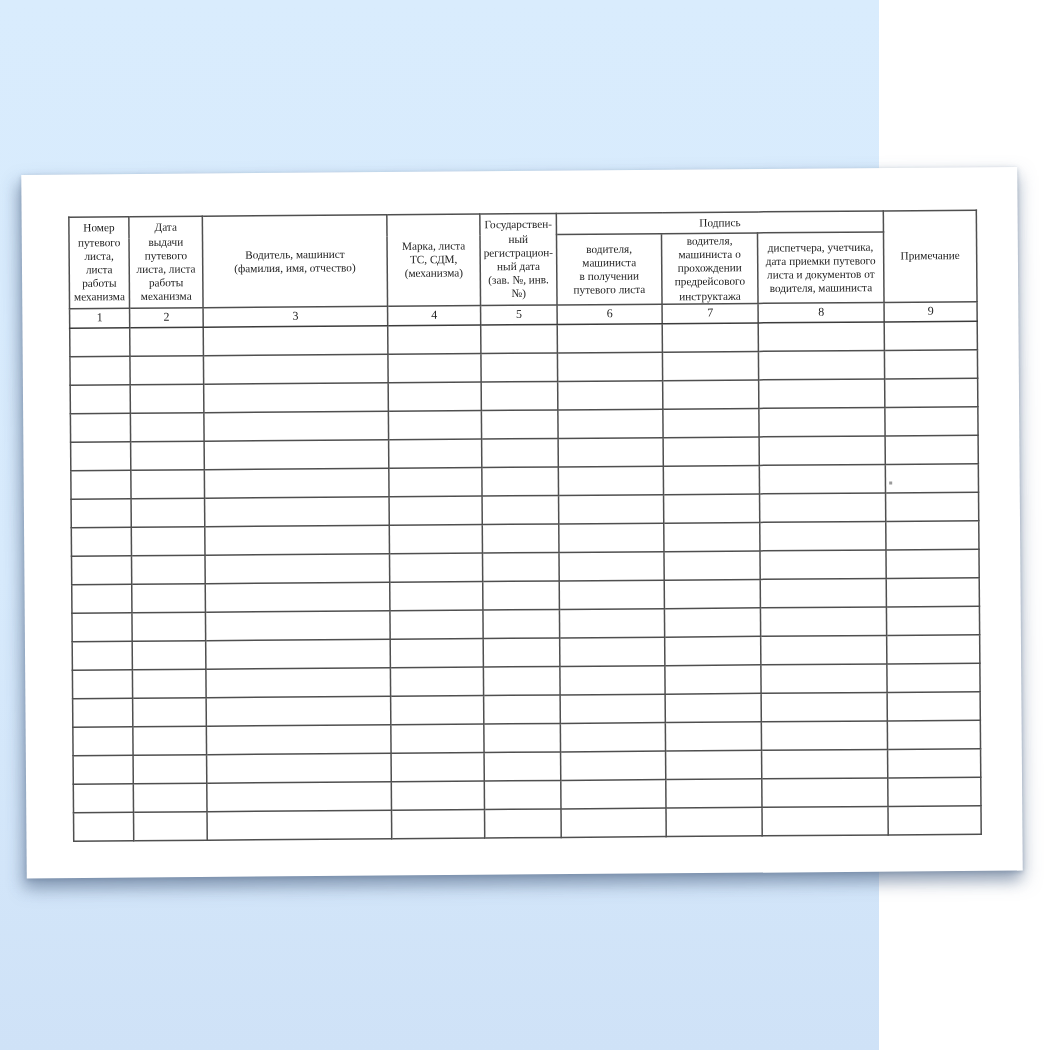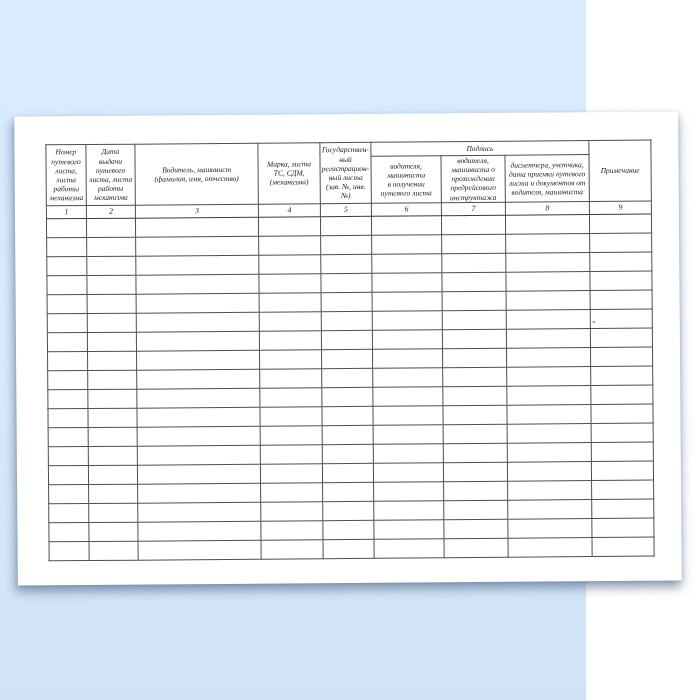--- a/index.html
+++ b/index.html
@@ -8,21 +8,20 @@
     width: 700px;
     height: 700px;
     overflow: hidden;
     font-family: "Liberation Serif", serif;
   }
   .stage {
     position: relative;
     width: 586px;
     height: 700px;
     background: linear-gradient(180deg, #d9ecfd 0%, #d7eafc 55%, #cfe2f7 100%);
-    font-style: italic;
   }
   .sheet {
     position: absolute;
     left: 16px;
     top: 114px;
     width: 664px;
     height: 469px;
     background: #ffffff;
     transform: rotate(-0.45deg);
     box-shadow: 0 6px 12px rgba(96, 118, 148, 0.5),
@@ -108,21 +107,21 @@
 работы
 механизма</th>
           <th rowspan="2" class="align-upper">Водитель, машинист
 (фамилия, имя, отчество)</th>
           <th rowspan="2" class="align-upper">Марка, листа
 ТС, СДМ,
 (механизма)</th>
           <th rowspan="2">Государствен-
 ный
 регистрацион-
-ный листа
+ный дата
 (зав. №, инв.
 №)</th>
           <th colspan="3">Подпись</th>
           <th rowspan="2" class="align-upper">Примечание</th>
         </tr>
         <tr class="row-sub">
           <th>водителя,
 машиниста
 в получении
 путевого листа</th>

